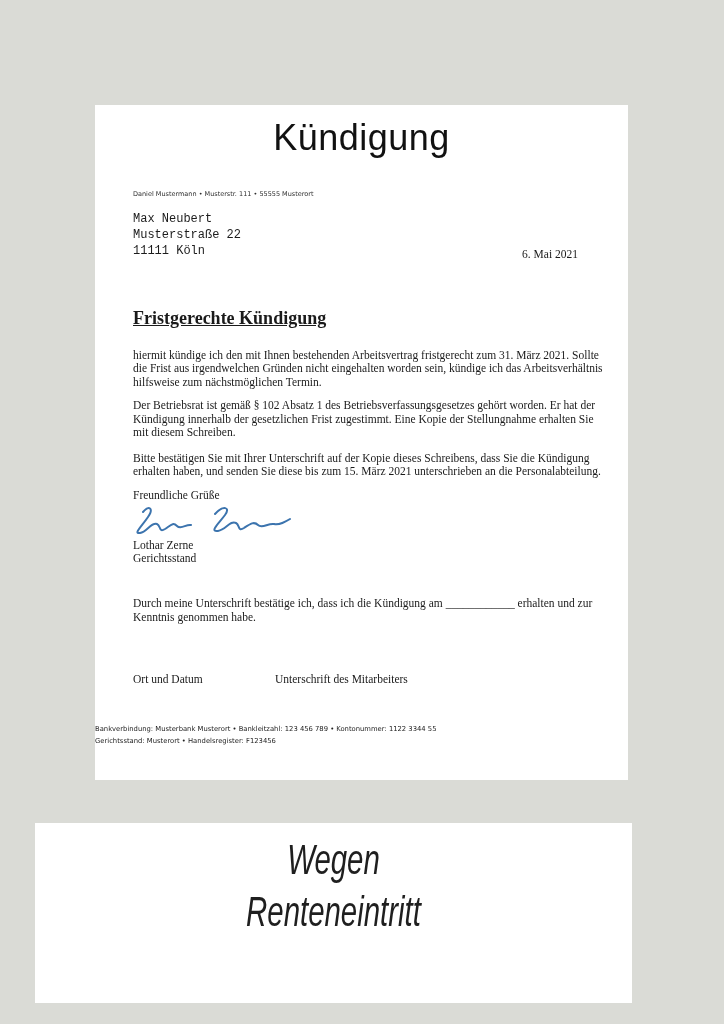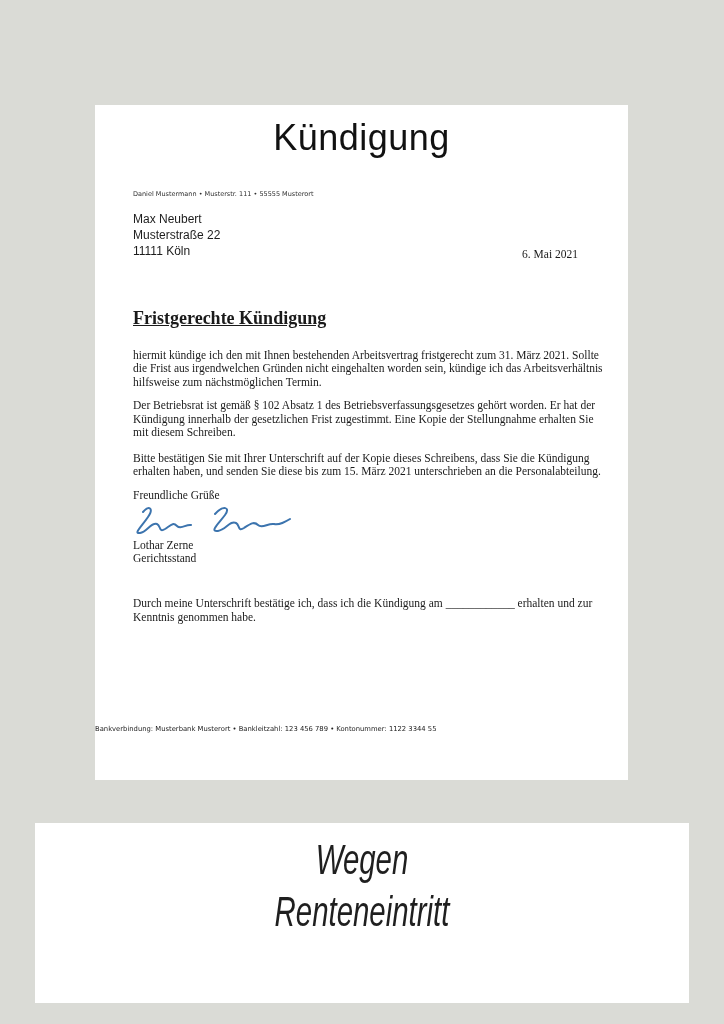--- a/index.html
+++ b/index.html
@@ -33,21 +33,21 @@
     position: absolute;
     top: 85px; left: 38px;
     font-family: "DejaVu Sans", sans-serif;
     font-size: 6.5px;
     color: #2e2e2e;
     white-space: nowrap;
   }
   .recipient {
     position: absolute;
     top: 106px; left: 38px;
-    font-family: Liberation Sans, sans-serif;
+    font-family: Liberation Mono, monospace;
     font-size: 12px;
     line-height: 16px;
     color: #1c1c1c;
   }
   .date-line {
     position: absolute;
     top: 143px; right: 50px;
     font-size: 11.5px;
   }
   .body-text {
@@ -77,21 +77,21 @@
     font-family: "DejaVu Sans", sans-serif;
     font-size: 6.8px;
     line-height: 12px;
     color: #222222;
   }
 
   
   .caption-banner {
     position: absolute;
     left: 35px; top: 823px;
-    width: 654px; height: 180px;
+    width: 597px; height: 180px;
     background: #ffffff;
   }
   .caption-text {
     padding-top: 11px;
     text-align: center;
     font-family: "Liberation Sans", sans-serif;
     font-style: italic;
     font-size: 42px;
     line-height: 52px;
     color: #1f1f1f;
@@ -126,24 +126,29 @@
     <svg class="signature-ink" width="170" height="34" viewBox="0 0 170 34" fill="none" xmlns="http://www.w3.org/2000/svg">
       <path class="sig-path" stroke-width="2" stroke-linecap="round" fill="none" d="M14 9 C20 2 25 5 19 14 C13 23 4 31 11 30 C18 29 22 19 28 21 C32 22.5 29.5 30 36 26 C42 22 44 19 48 23 C52 27 57 21 62 22" stroke="#3c74ae"></path>
       <path class="sig-path" stroke-width="2" stroke-linecap="round" fill="none" d="M86 11 C94 2 102 4 96 12 C90 20 80 29 89 28 C97 27 101 17 107 20 C111 22 108.5 29 115 25 C121 21 125 18 129 22 C133 26 139 20 145 21 C151 22 156 19 161 16" stroke="#3c74ae"></path>
     </svg>
 
     <div class="sig-name">Lothar Zerne</div>
     <div class="sig-role">Gerichtsstand</div>
 
     <div class="confirmation">Durch meine Unterschrift bestätige ich, dass ich die Kündigung am ____________ erhalten und zur Kenntnis genommen habe.</div>
 
+    <div class="sig-labels">
+      <span class="left-label">Ort und Datum</span>
+      <span class="right-label">Unterschrift des Mitarbeiters</span>
+    </div>
   </div>
 
   <div class="page-footer">
     <div>Bankverbindung: Musterbank Musterort • Bankleitzahl: 123 456 789 • Kontonummer: 1122 3344 55</div>
+    <div>Gerichtsstand: Musterort • Handelsregister: F123456</div>
   </div>
 
 </div>
 
 <div class="caption-banner">
   <div class="caption-text">
     <div>Wegen</div>
     <div>Renteneintritt</div>
   </div>
 </div>

